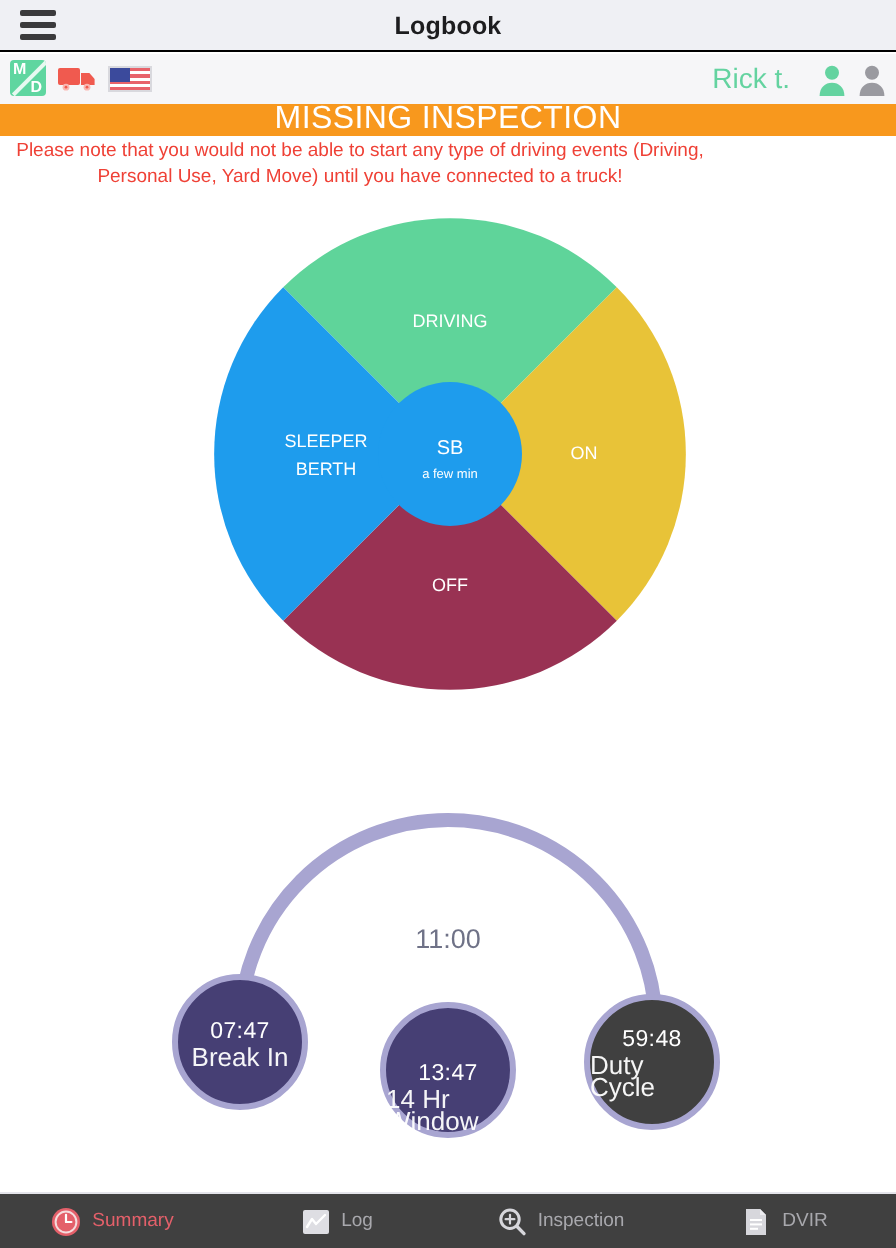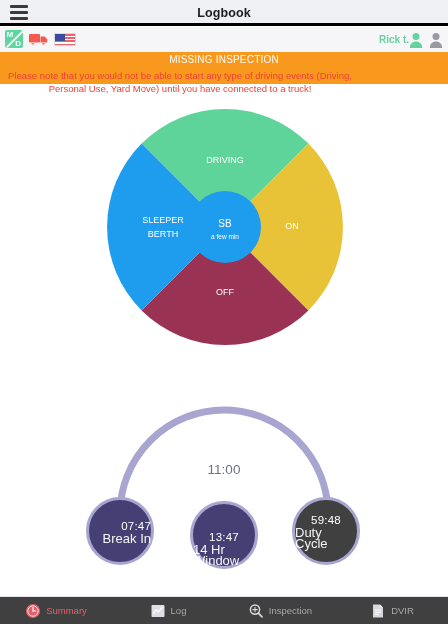--- a/index.html
+++ b/index.html
@@ -16,21 +16,21 @@
     height: 624px;
     background: #ffffff;
   }
 
   
   .topbar {
     position: absolute;
     left: 0; top: 0;
     width: 448px; height: 26px;
     background: #eff0f4;
-    border-bottom: 3px solid #000000;
+    border-bottom: 1px solid #000000;
   }
   .hamburger {
     position: absolute;
     left: 10px; top: 5px;
     width: 18px; height: 15px;
     display: flex;
     flex-direction: column;
     justify-content: space-between;
     cursor: pointer;
   }
@@ -113,42 +113,42 @@
       #ffffff 1.6px, #ffffff 3.2px);
   }
   .flag-icon .canton {
     position: absolute;
     left: 0; top: 0;
     width: 9.5px; height: 7px;
     background: #3b4a9c;
   }
   .user-name {
     position: absolute;
-    right: 39px; top: 0;
+    right: 53px; top: 0;
     line-height: 25px;
-    font-size: 10px;
+    font-size: 14px;
     color: #64d3a0;
-    font-weight: bold;
+    font-weight: normal;
   }
   .person-icon {
     position: absolute;
     top: 5px;
     width: 14px; height: 16px;
   }
   .person-icon.green { right: 25px; }
   .person-icon.gray  { right: 5px; }
 
   
   .banner-title {
     position: absolute;
     left: 0; top: 52px;
-    width: 448px; height: 32px;
+    width: 448px; height: 16px;
     background: #f8981d;
     color: #ffffff;
-    font-size: 10px;
+    font-size: 16px;
     line-height: 16px;
     text-align: center;
     letter-spacing: .2px;
   }
   .banner-body {
     position: absolute;
     left: 0; top: 69px;
     width: 360px;
     padding: 0 3px;
     color: #ef4136;
@@ -223,21 +223,21 @@
   .hos-circle .val {
     font-size: 11.5px;
     line-height: 14px;
     letter-spacing: .2px;
   }
   .hos-circle .lbl {
     font-size: 13px;
     line-height: 11px;
     opacity: .95;
   }
-  .hos-circle.c1 { left: 2px;   top: 93px; align-items: flex-end; }
+  .hos-circle.c1 { left: 2px;   top: 83px; }
   .hos-circle.c2 { left: 106px; top: 97px; justify-content: flex-end; }
   .hos-circle.c3 { left: 208px; top: 93px; }
 
   
   .tabbar {
     position: absolute;
     left: 0; bottom: 0;
     width: 448px; height: 28px;
     background: #404040;
     border-top: 1px solid #e4e4ea;

